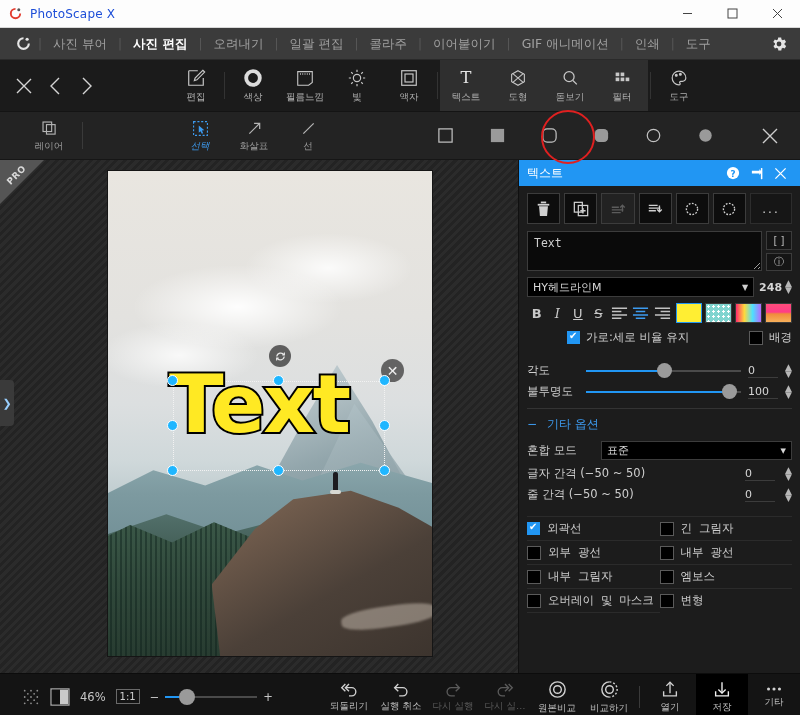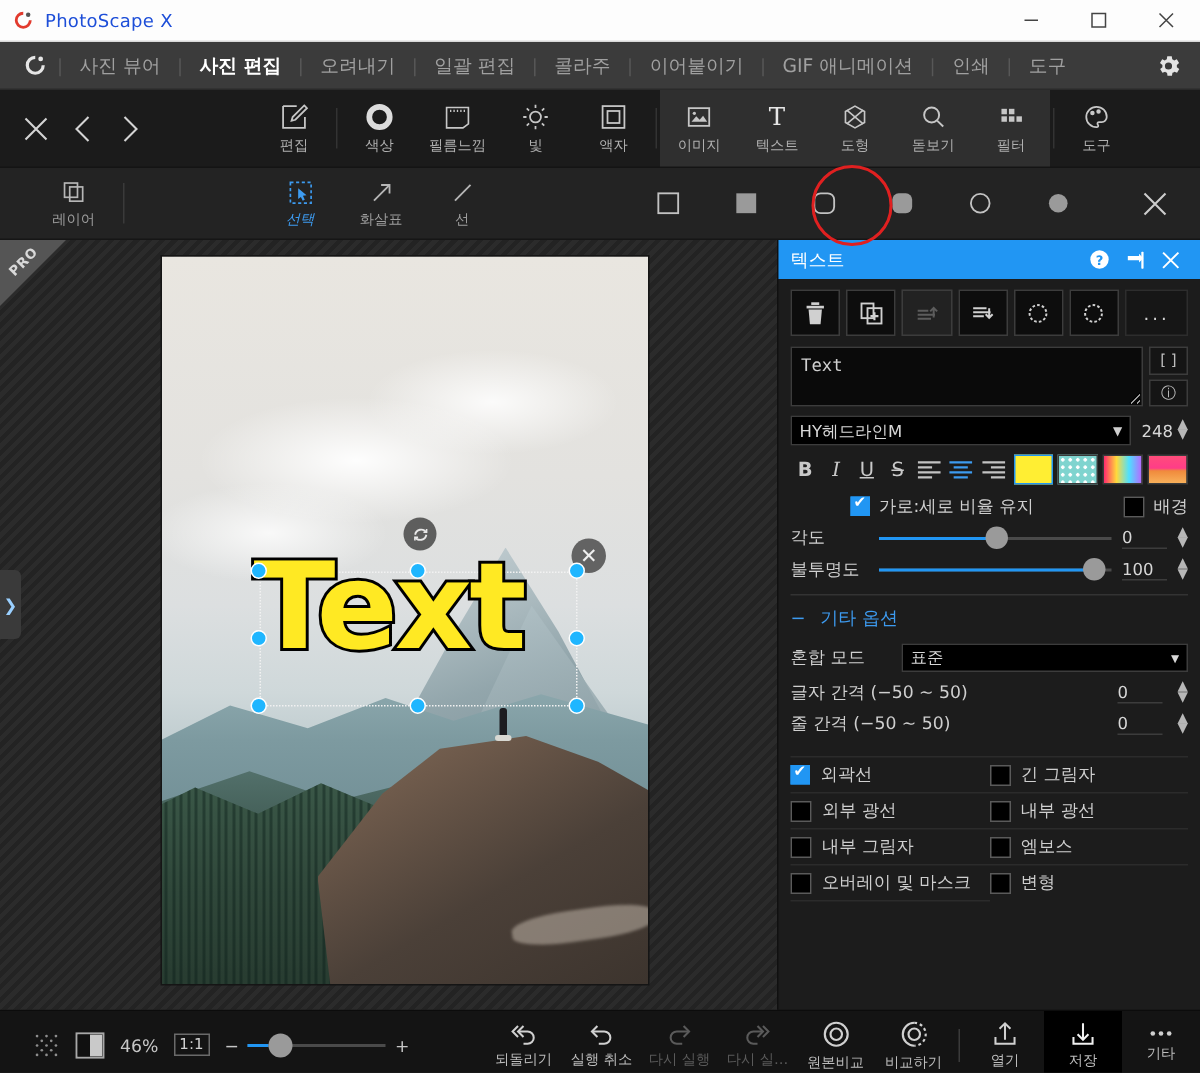--- a/index.html
+++ b/index.html
@@ -205,38 +205,38 @@
     height: 18.5px; background:#151515; border:1px solid #3c3c3c; color:#bdbdbd;
     display:flex; align-items:center; justify-content:center; font-size:10px;
   }
 
   .fontrow { display:flex; gap: 4px; align-items:center; margin-bottom: 6px; }
   .fontsel {
     flex:1; height: 20px; background:#000; border:1px solid #3c3c3c; color:#d8d8d8;
     font-size: 11px; display:flex; align-items:center; padding: 0 5px;
   }
   .fontsel .caret { margin-left:auto; font-size: 8px; color:#cfcfcf; }
-  .spin { display:flex; align-items:center; gap: 3px; }
+  .spin { display:flex; align-items:center; gap: 3px; font-weight: bold; }
   .spin .val { color:#d6d6d6; font-size: 11px; min-width: 24px; text-align:right; }
   .spin .arrows { color:#b7b7b7; font-size: 9px; line-height: 7px; text-align:center; }
 
   .fmtrow { display:flex; align-items:center; gap: 1px; margin-bottom: 7px; }
   .fbtn {
     width: 22px; height: 20px; display:flex; align-items:center; justify-content:center;
     color: #c9c9c9; font-size: 13px;
   }
   .fbtn.b { font-weight:bold; }
   .fbtn.i { font-style: italic; font-family:"DejaVu Serif",serif; }
   .fbtn.u { text-decoration: underline; }
   .fbtn.s { text-decoration: line-through; }
   .abtn { width: 23px; height: 20px; display:flex; align-items:center; justify-content:center; }
   .swatch { width: 30px; height: 20px; border: 1.5px solid #3a3a3a; margin-left: 2px; }
   .swatch.sel { border-color: #2196f3; }
 
-  .chkrow { display:flex; align-items:center; gap: 6px; margin-bottom: 6px; padding-left: 40px; }
+  .chkrow { display:flex; align-items:center; gap: 6px; margin-bottom: 18px; padding-left: 40px; }
   .cbox { width: 13px; height: 13px; background:#0a0a0a; border:1px solid #4a4a4a; display:inline-block; }
   .cbox.on { background:#2196f3; border-color:#2196f3; position:relative; }
   .cbox.on::after { content:"✔"; color:#fff; font-size:10px; position:absolute; left:1px; top:-2px; }
   .cbox.black { background:#000; border:1px solid #5a5a5a; width:14px; height:14px; }
   .clabel { font-size: 11.5px; color:#cfcfcf; }
 
   .sliderow { display:flex; align-items:center; gap: 7px; margin-bottom: 6px; }
   .sl-name { font-size: 11.5px; color:#cfcfcf; width: 52px; }
   .track { flex:1; height: 2px; background:#4a4a4a; position:relative; }
   .track .fill { position:absolute; left:0; top:0; height:2px; background:#2196f3; }
@@ -255,21 +255,21 @@
   .opt-label.wide { width: 150px; }
   .opt-sel {
     flex:1; height: 19px; background:#000; border:1px solid #3c3c3c; color:#d8d8d8;
     font-size: 11px; display:flex; align-items:center; padding: 0 5px;
   }
   .opt-sel .caret { margin-left:auto; font-size:7px; }
 
   .fx-grid { display:grid; grid-template-columns: 1fr 1fr; }
   .fx-cell { display:flex; align-items:center; gap:7px; height: 24px;
              border-top: 1px solid #2b2b2b; }
-  .fx-cell .clabel { font-size: 11.5px; }
+  .fx-cell .clabel { font-size: 11.5px; font-family: Liberation Mono, monospace; }
 
   
   .bottombar { height: 46px; background: #141414; display:flex; align-items:center;
                border-top:1px solid #0c0c0c; }
   .bl { display:flex; align-items:center; gap: 10px; padding-left: 22px; width: 330px; }
   .zoomtxt { font-size: 11.5px; color:#c6c6c6; }
   .onetoone {
     font-size: 10px; color:#d0d0d0; border:1px solid #6a6a6a; padding: 1px 3px;
   }
   .zslider { display:flex; align-items:center; gap: 6px; }
@@ -409,30 +409,20 @@
       <div class="tool">
         <span>
           <svg width="20" height="20" viewBox="0 0 22 22" fill="none" stroke="#c7c7c7" stroke-width="1.3">
             <rect x="3" y="3" width="16" height="16"></rect>
               <rect x="6.6" y="6.6" width="8.8" height="8.8"></rect>
           </svg>
         </span>
         <span class="tlabel">액자</span>
       </div>
       <div class="tool-divider"></div>
-      <div class="tool sel">
-        <span>
-          <svg width="20" height="20" viewBox="0 0 22 22" fill="none" stroke="#c7c7c7" stroke-width="1.3">
-            <rect x="3.5" y="4.5" width="15" height="13"></rect>
-            <path d="M5.5 14.5l3.5-4 2.5 2.6 2.5-3 3 4.4z" fill="#c7c7c7" stroke="none"></path>
-            <circle cx="7.6" cy="8.3" r="1.2" fill="#c7c7c7" stroke="none"></circle>
-          </svg>
-        </span>
-        <span class="tlabel">이미지</span>
-      </div>
       <div class="tool sel">
         <span>
           <svg width="20" height="20" viewBox="0 0 22 22">
             <text x="11" y="17" text-anchor="middle" font-size="18" font-family="DejaVu Serif, serif" fill="#e6e6e6">T</text>
           </svg>
         </span>
         <span class="tlabel">텍스트</span>
       </div>
       <div class="tool sel">
         <span>

